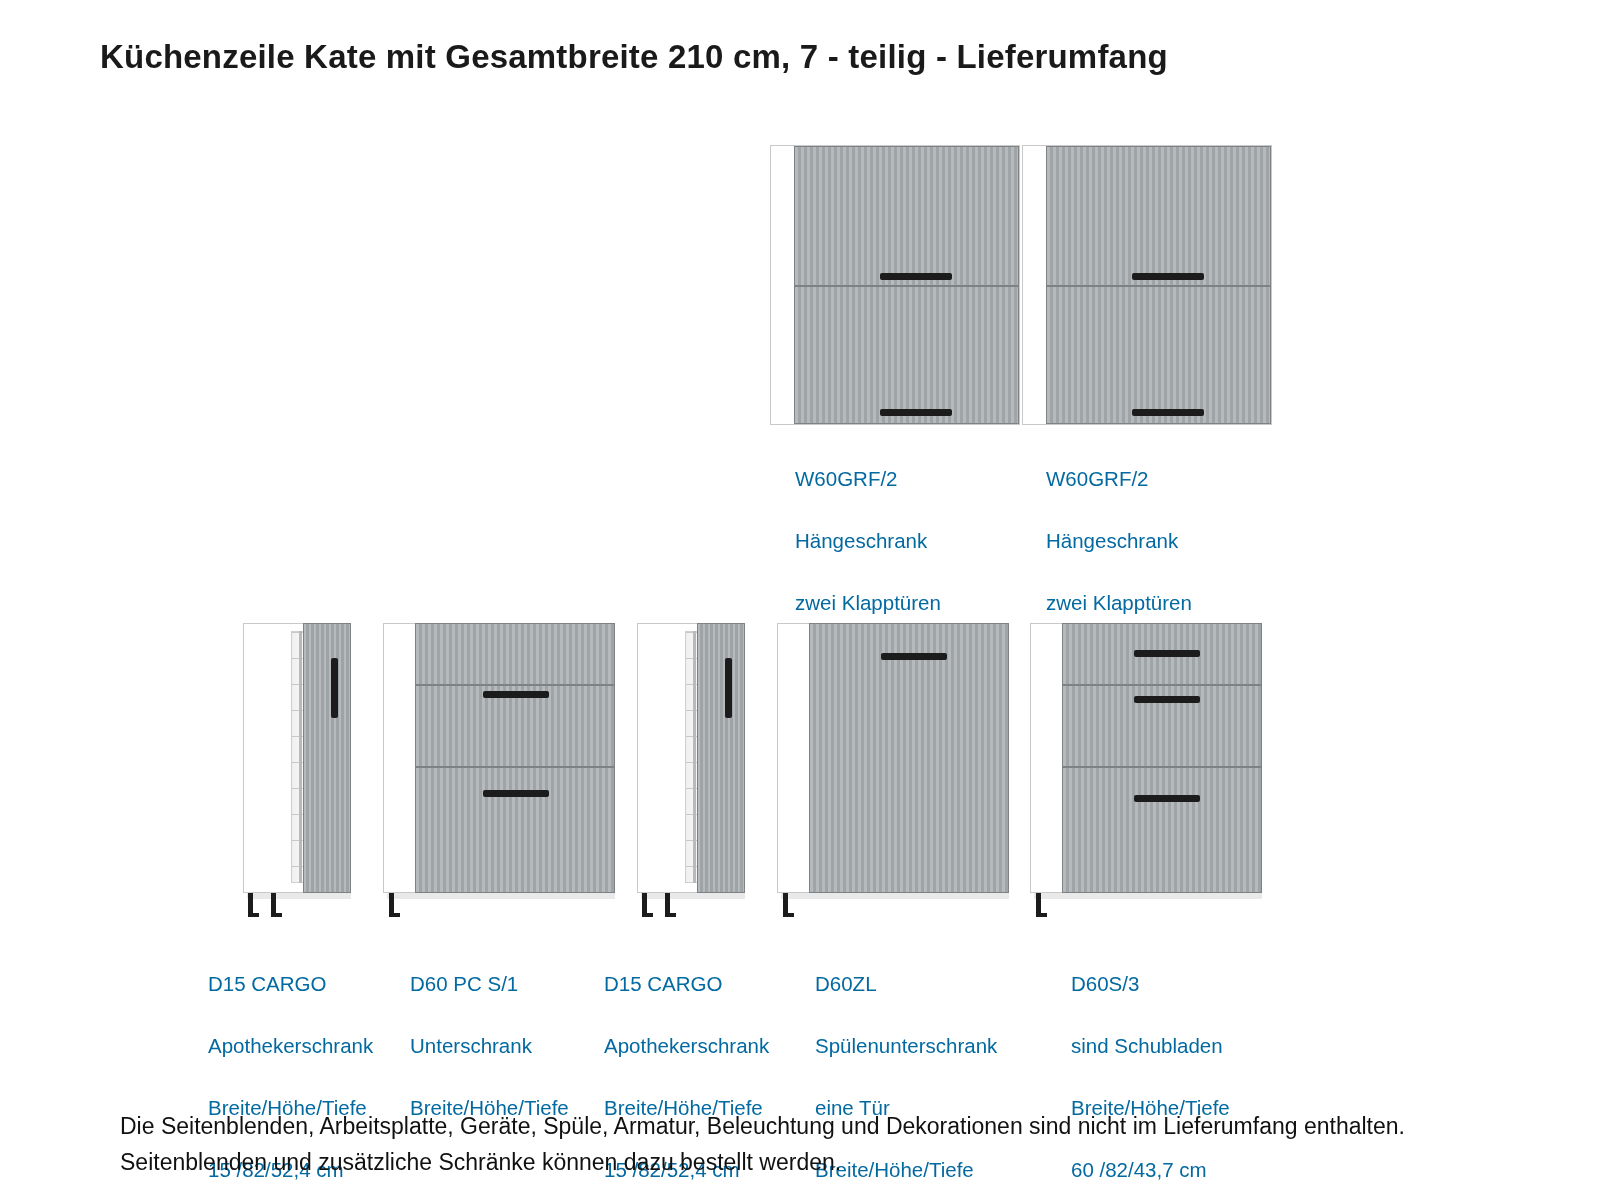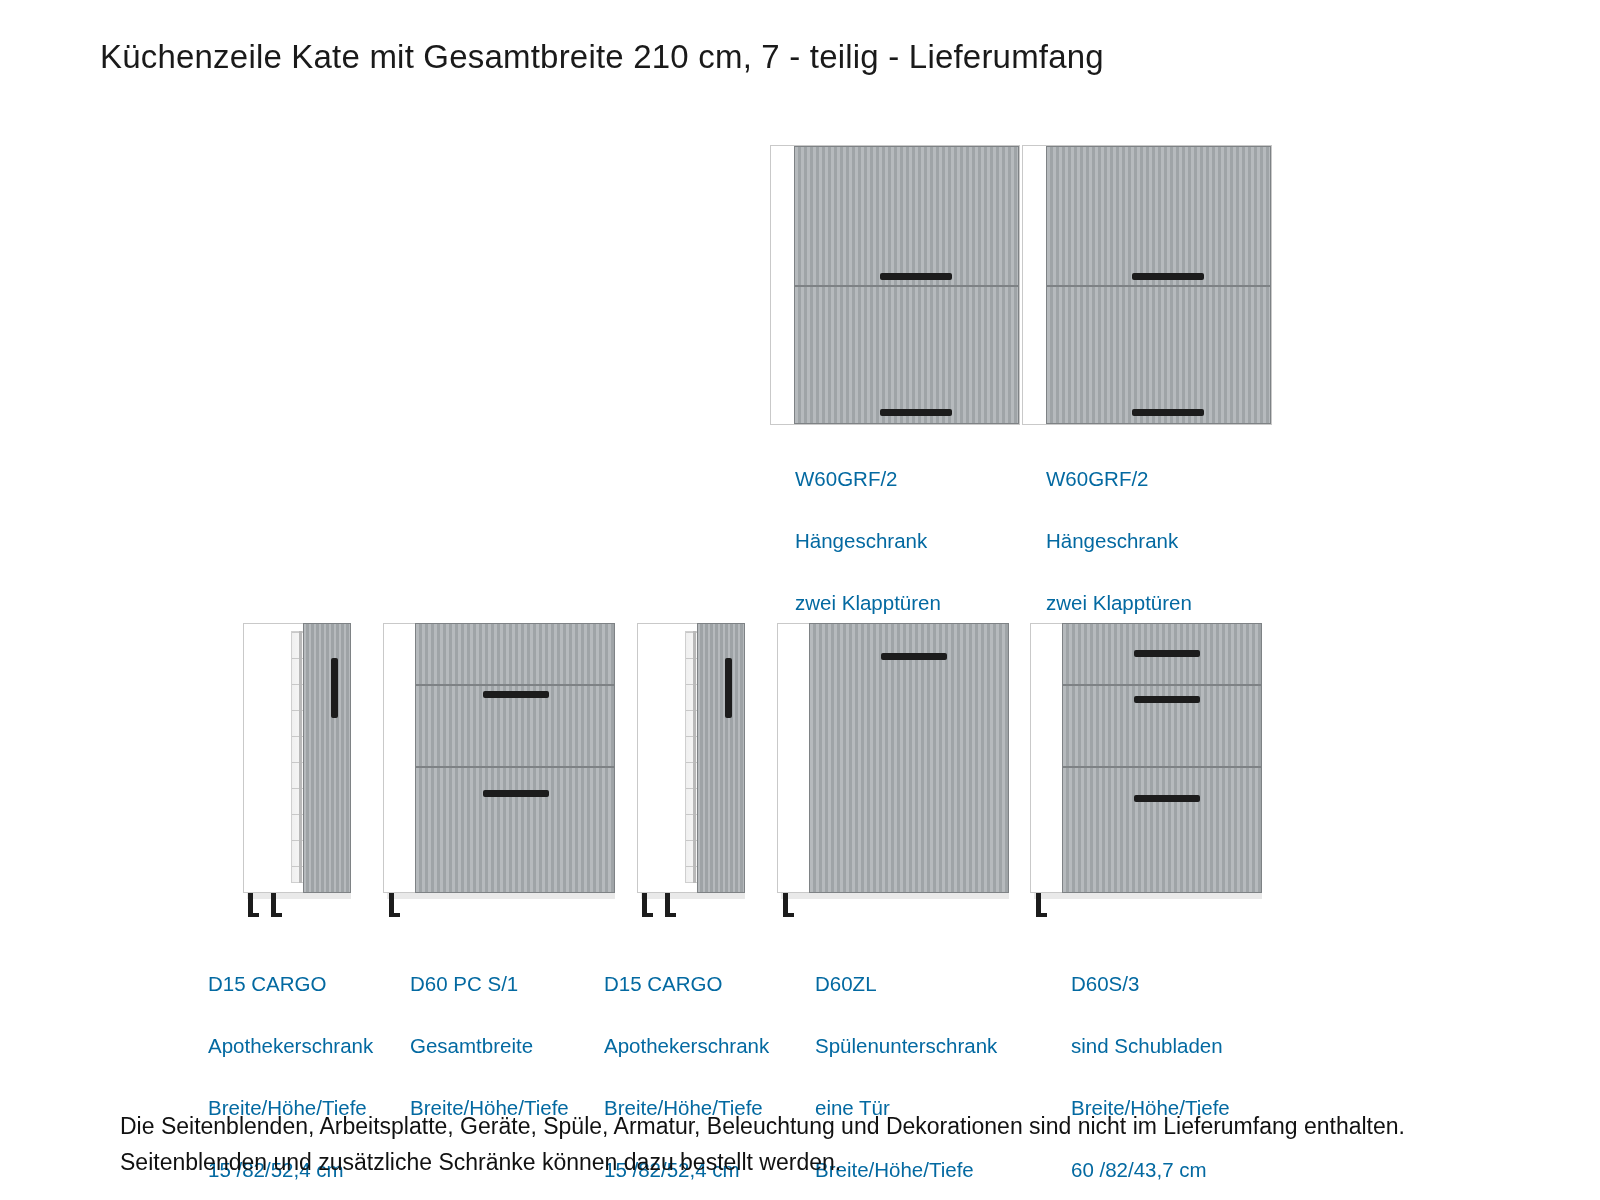--- a/index.html
+++ b/index.html
@@ -14,21 +14,21 @@
     font-family: "Liberation Sans", sans-serif;
     color: #1a1a1a;
     overflow: hidden;
   }
 
   .title {
     position: absolute;
     left: 100px;
     top: 38px;
     font-size: 33px;
-    font-weight: normal;
+    font-weight: bold;
     letter-spacing: 0.2px;
     white-space: nowrap;
   }
 
   
   .cabinet {
     position: absolute;
   }
   .carcass {
     position: absolute;
@@ -178,21 +178,21 @@
   <div class="front" style="left:32px; top:0px; width:200px; height:62px;"></div>
   <div class="front" style="left:32px; top:62px; width:200px; height:82px;"></div>
   <div class="handle" style="left:100px; top:68px; width:66px; height:7px;"></div>
   <div class="front" style="left:32px; top:144px; width:200px; height:126px;"></div>
   <div class="handle" style="left:100px; top:167px; width:66px; height:7px;"></div>
   <div class="shadow-strip" style="left:4px; top:270px; width:228px; height:6px;"></div>
   <div class="leg" style="left:6px; top:270px; width:5px; height:24px;"></div>
 </div>
 <div class="caption" style="left:410px; top:937px; width:215px;">
   <div>D60 PC S/1</div>
-  <div>Gesamtbreite</div>
+  <div>Unterschrank</div>
   <div>Breite/Höhe/Tiefe</div>
   
 </div>
 
 <div class="cabinet" style="left:637px; top:623px; width:115px; height:295px;">
   <div class="carcass" style="left:0px; top:0px; width:105px; height:270px;"></div>
   <div class="cargo-rails" style="left:48px; top:8px; width:52px; height:252px;"></div>
   <div class="cargo-post" style="left:56px; top:8px; height:252px;"></div>
   <div class="cargo-post" style="left:90px; top:8px; height:252px;"></div>
   <div class="front narrow" style="left:60px; top:0px; width:48px; height:270px;"></div>

